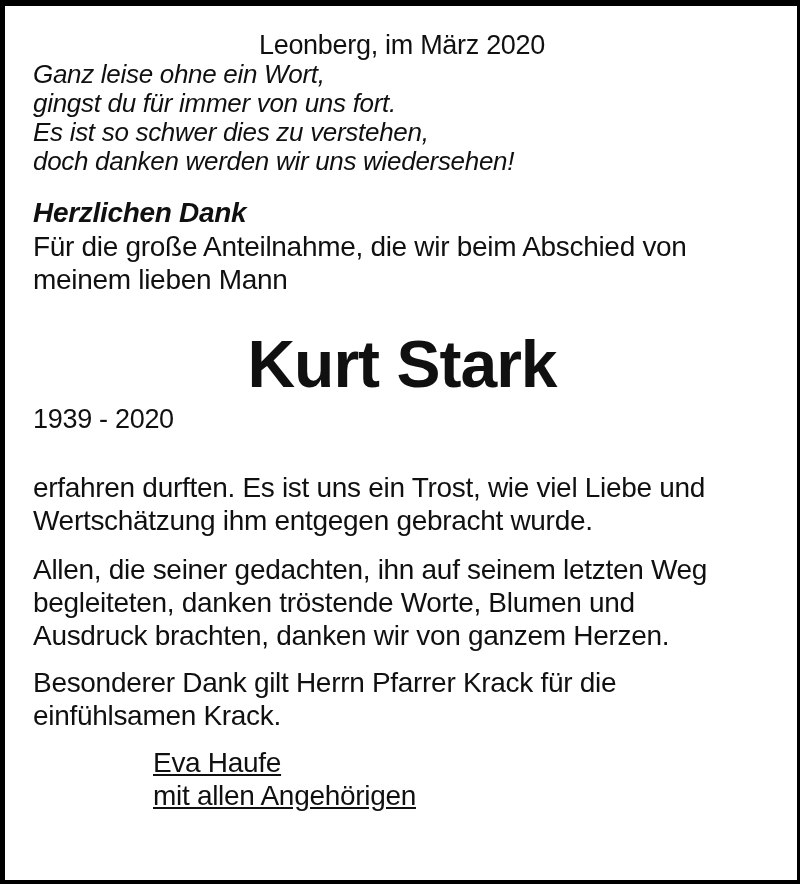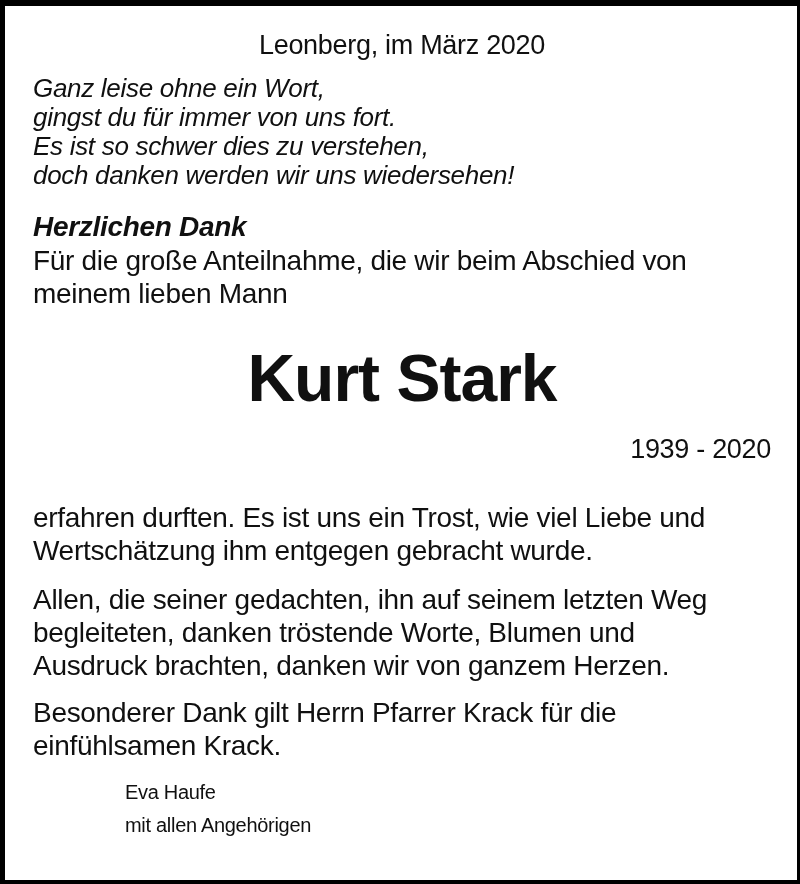--- a/index.html
+++ b/index.html
@@ -27,21 +27,20 @@
     font-family: "Liberation Sans", "DejaVu Sans", sans-serif;
     color: #101010;
     letter-spacing: -0.3px;
   }
   .dateline {
     text-align: center;
     font-size: 27px;
     line-height: 30px;
   }
   .poem {
-    margin-top: 14px;
     font-style: italic;
     font-size: 26px;
     line-height: 29px;
   }
   .thanks-heading {
     margin-top: 20px;
     font-weight: bold;
     font-style: italic;
     font-size: 28px;
     line-height: 33px;
@@ -53,37 +52,38 @@
   }
   .deceased-name {
     margin: 36px 0 0 0;
     text-align: center;
     font-size: 66px;
     line-height: 64px;
     font-weight: bold;
     letter-spacing: -1px;
   }
   .life-years {
-    margin-top: 24px;
-    text-align: right;
+    margin-top: 8px;
+    text-align: left;
     font-size: 27px;
     line-height: 30px;
   }
   .para {
     font-size: 28px;
     line-height: 33px;
   }
   .para-1 { margin-top: 37px; }
   .para-2 { margin-top: 16px; }
   .para-3 { margin-top: 14px; }
   .signature {
     margin-top: 14px;
-    margin-left: 92px;
-    font-size: 20px;
+    margin-left: 120px;
+    font-size: 28px;
     line-height: 33px;
+    text-decoration: underline;
   }
 </style>
 </head>
 <body>
 
 <div class="stage">
   <div class="page">
 
     <div class="dateline">Leonberg, im März 2020</div>
 

